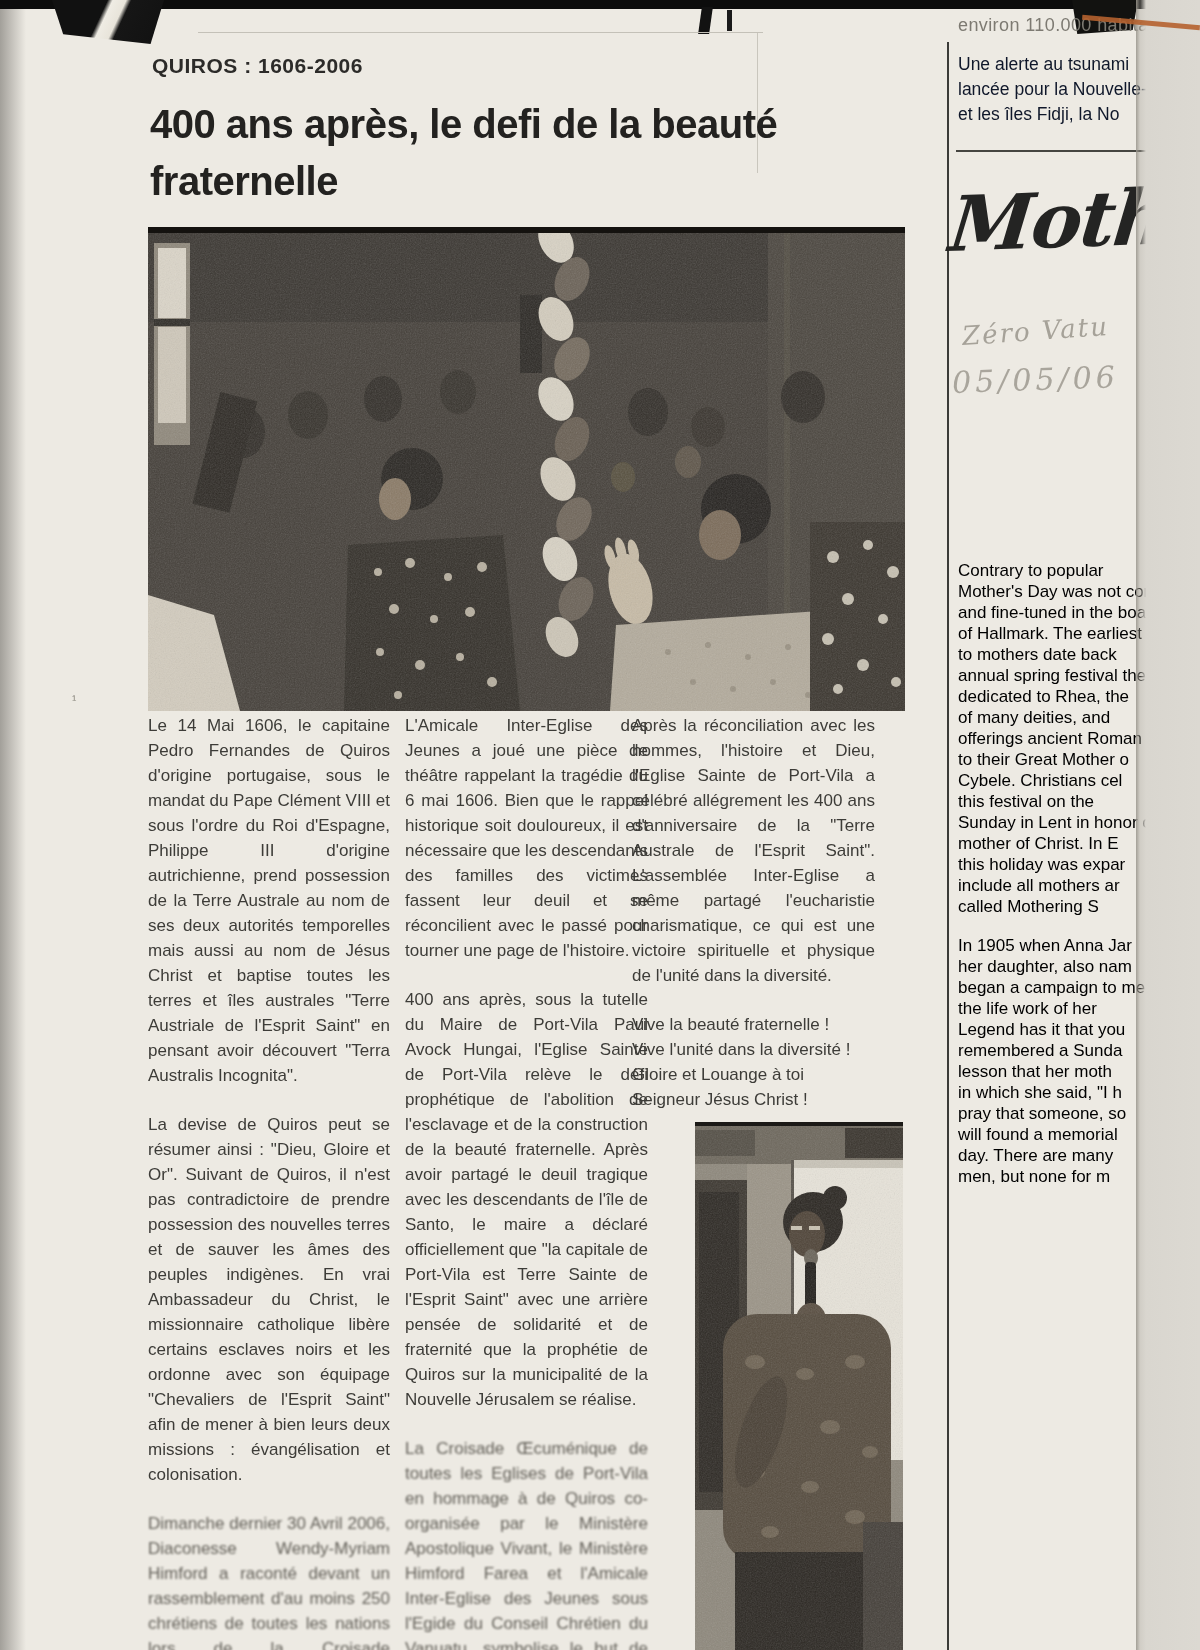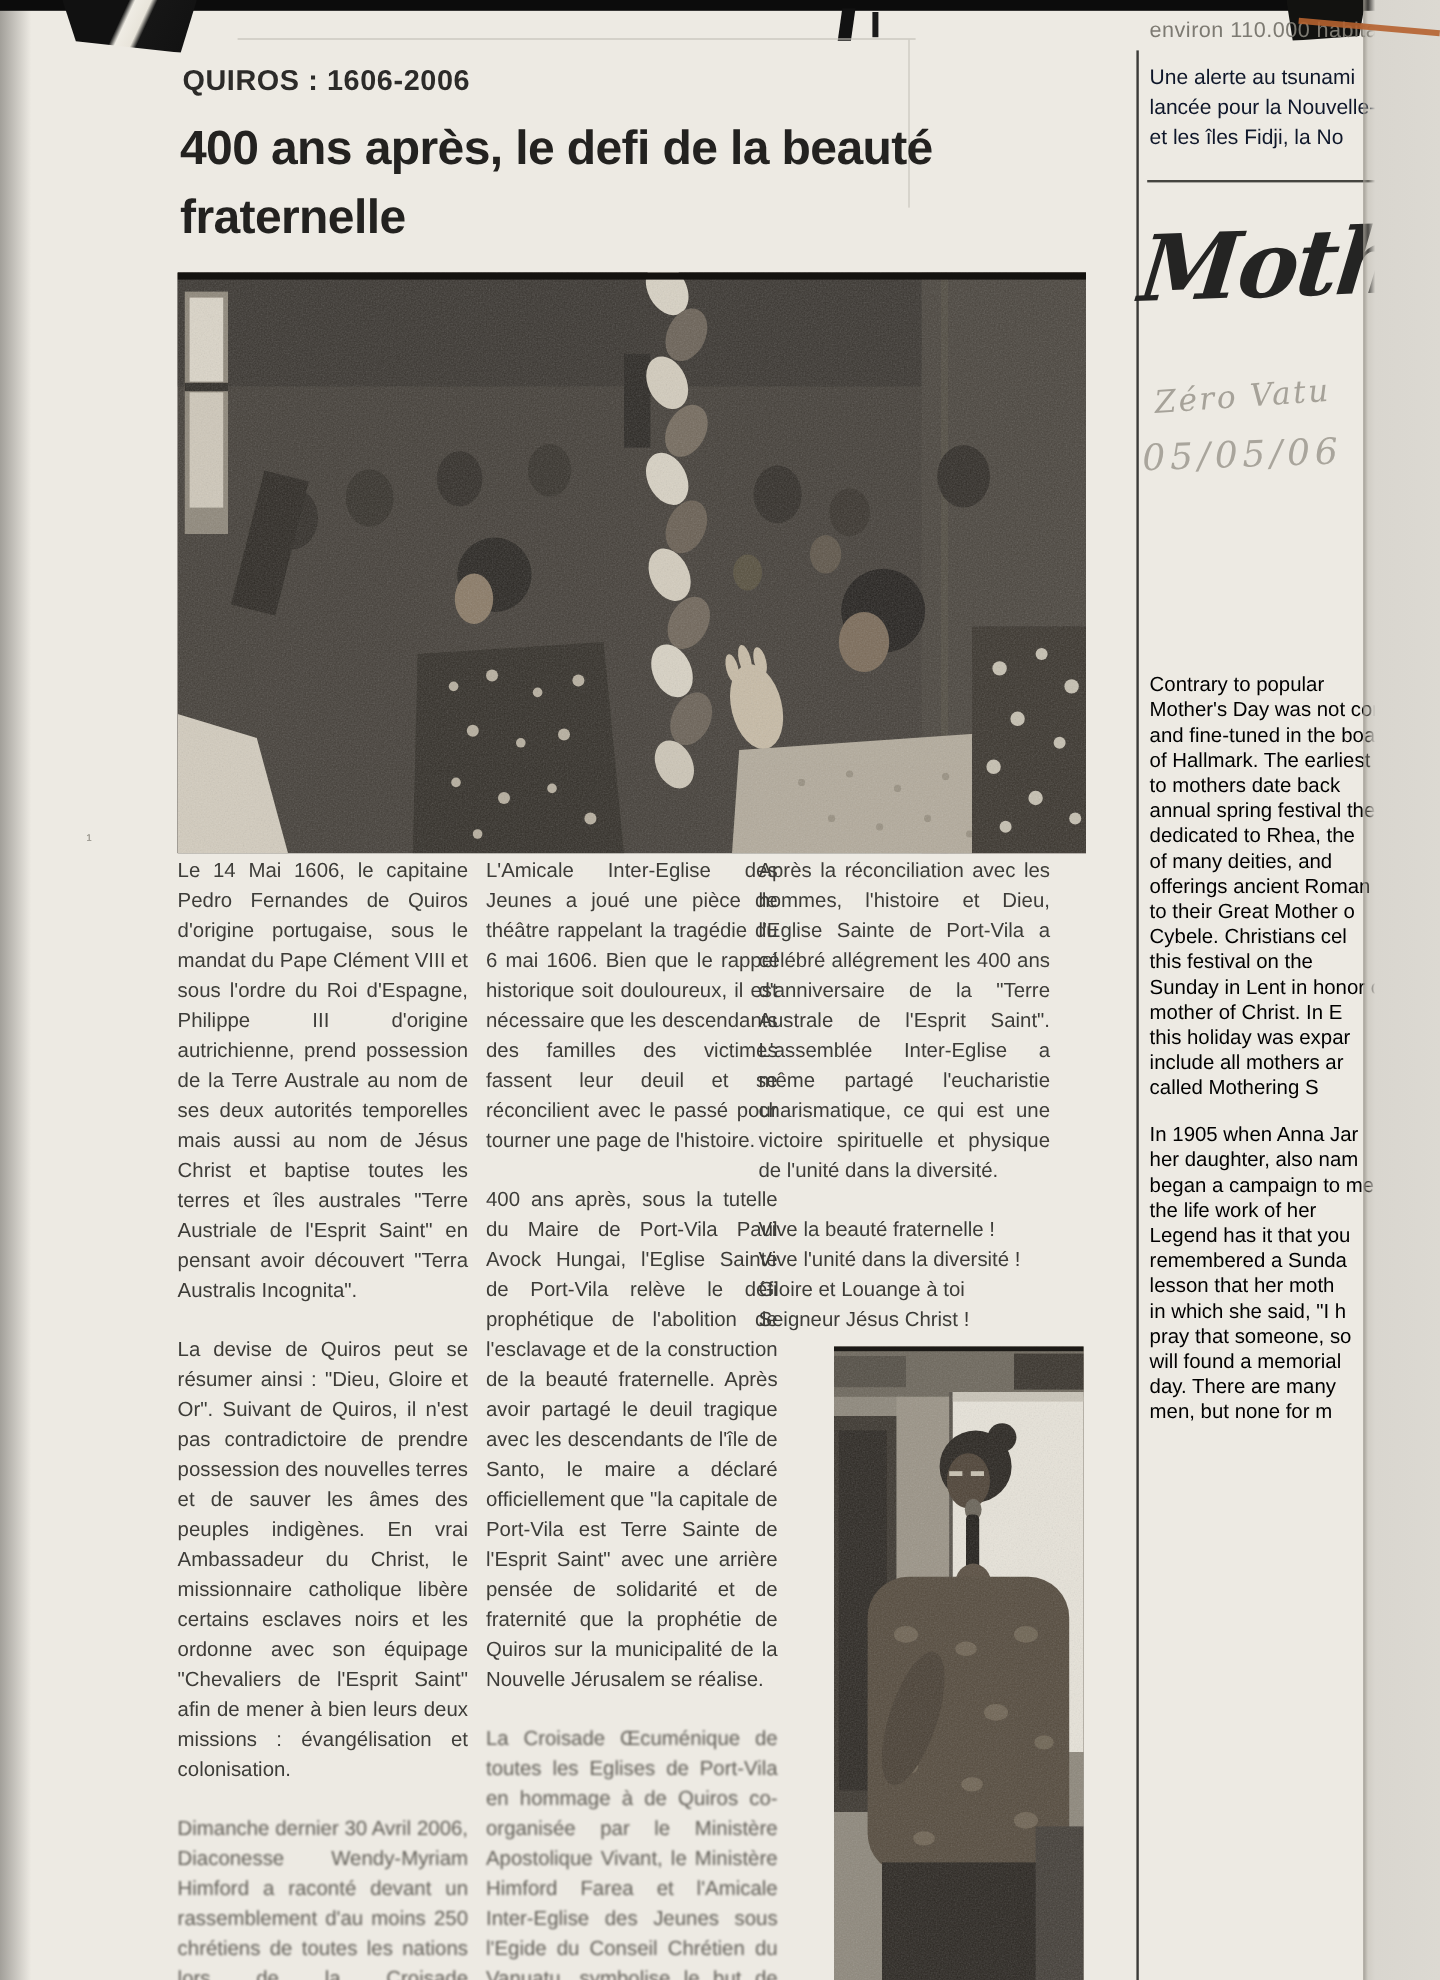--- a/index.html
+++ b/index.html
@@ -18,21 +18,21 @@
   .mark7b{position:absolute;left:727px;top:10px;width:5px;height:21px;background:#1a1a1a;}
   .staple-right{position:absolute;left:1072px;top:0;width:66px;height:34px;background:#121210;
       clip-path:polygon(0 0,100% 0,92% 88%,8% 100%);}
   .rust{position:absolute;left:1082px;top:20px;width:118px;height:5px;background:#b5622f;
       transform:rotate(5deg);opacity:.9;z-index:30;}
   .faint-h{position:absolute;left:198px;top:32px;width:565px;height:1px;background:#c4c1b8;}
   .faint-v{position:absolute;left:757px;top:33px;width:1px;height:140px;background:#c9c6bd;}
   .tiny-mark{position:absolute;left:72px;top:692px;color:#8b887f;font-size:13px;}
 
   
-  .kicker{position:absolute;left:152px;top:54px;font-size:24px;font-weight:bold;
+  .kicker{position:absolute;left:152px;top:54px;font-size:21px;font-weight:bold;
       color:#2c2b29;letter-spacing:.5px;}
   .headline{position:absolute;left:150px;top:96px;width:680px;margin:0;
       font-size:40px;line-height:57px;font-weight:bold;color:#232220;letter-spacing:-.5px;}
 
   
   .photo-main{position:absolute;left:148px;top:227px;width:757px;height:484px;background:#3f3b35;}
   .photo-singer{position:absolute;left:695px;top:1122px;width:208px;height:528px;background:#6e685d;}
   .photo-main svg,.photo-singer svg{display:block;}
 
   

